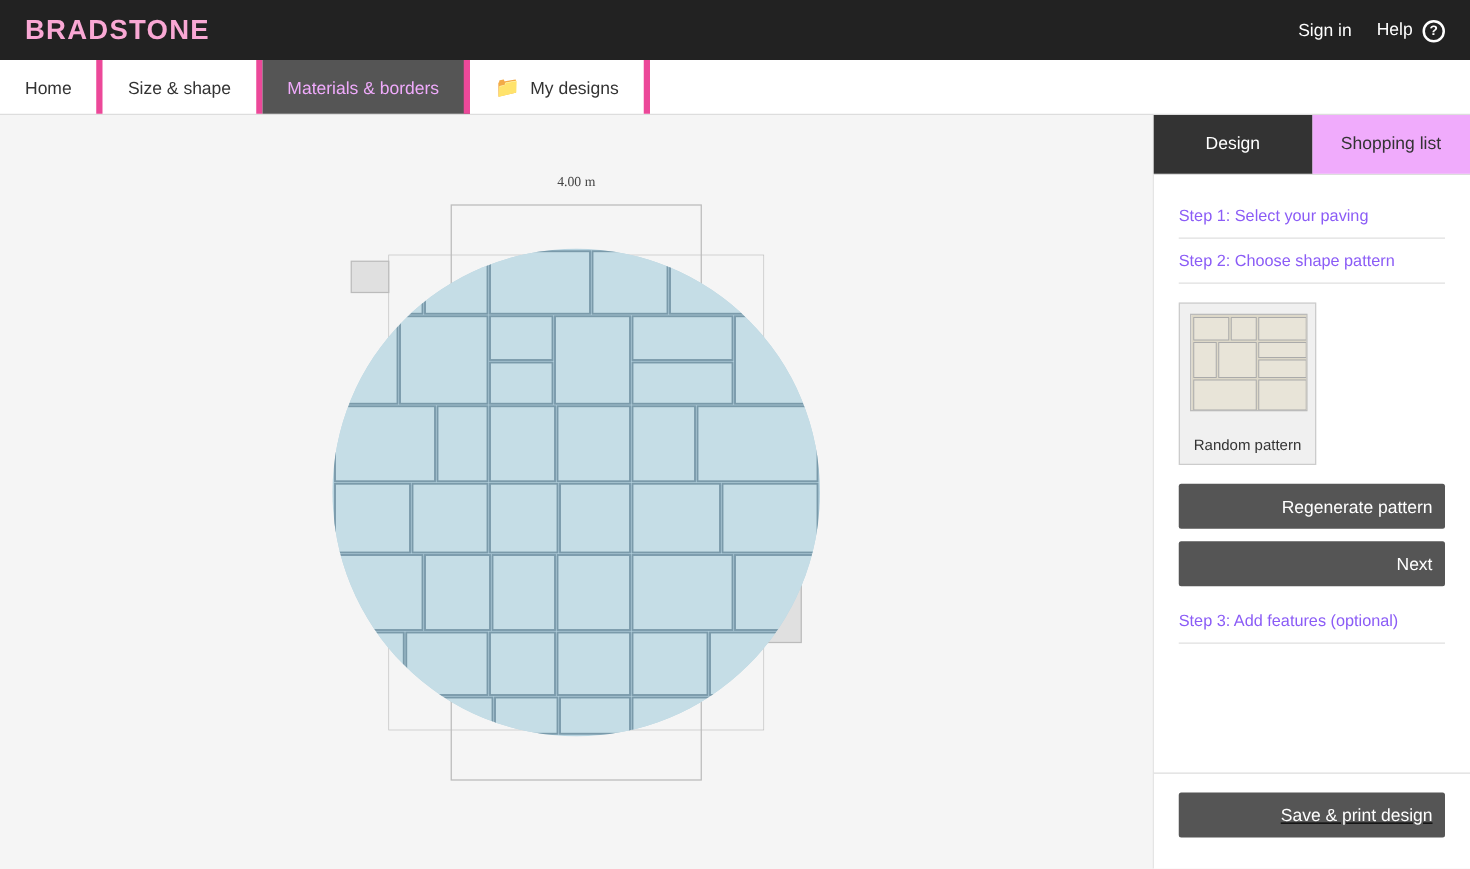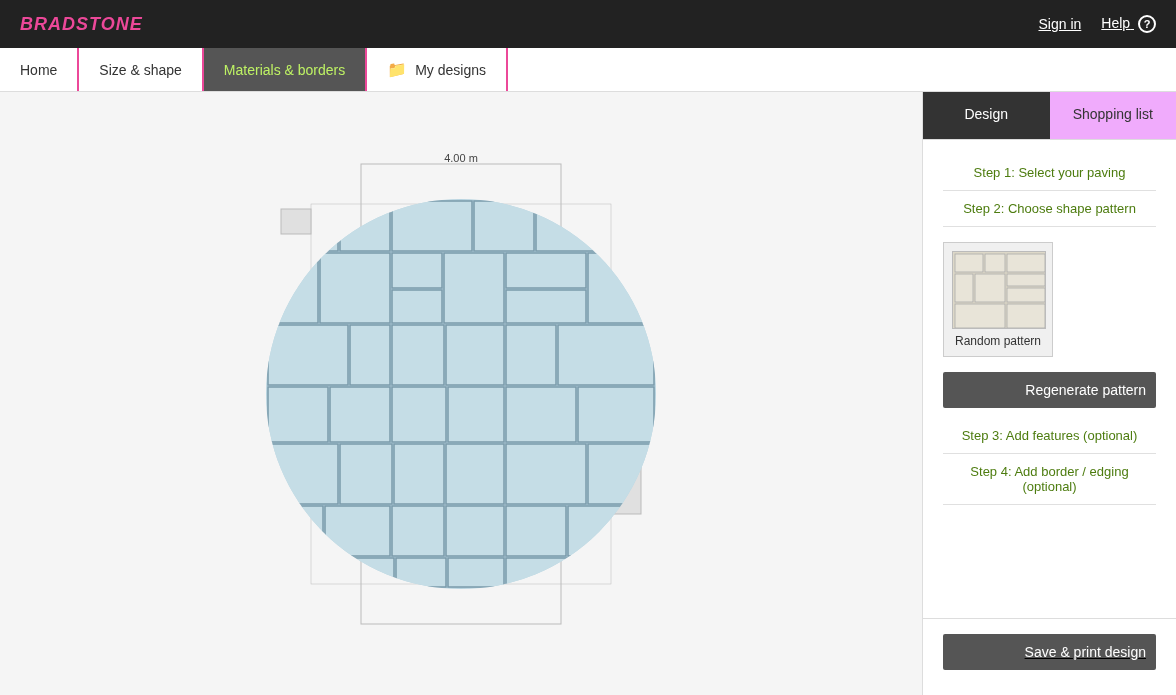--- a/index.html
+++ b/index.html
@@ -9,32 +9,30 @@
     .top-bar {
       background: #222;
       color: #fff;
       display: flex;
       align-items: center;
       justify-content: space-between;
       padding: 0 20px;
       height: 48px;
     }
     .brand {
-      font-size: 18px;
+      font-size: 22px;
       font-weight: 900;
       letter-spacing: 1px;
-      color: #ec4899;
-      font-style: italic;
+      color: #f9a8d4;
     }
     .top-actions {
       display: flex;
       gap: 20px;
       align-items: center;
       font-size: 14px;
-      text-decoration: underline;
     }
     .top-actions a {
       color: #fff;
       text-decoration: none;
     }
     .help-icon {
       display: inline-flex;
       align-items: center;
       justify-content: center;
       width: 18px;
@@ -54,26 +52,26 @@
       align-items: stretch;
       height: 44px;
     }
     .nav-item {
       padding: 16px 20px;
       display: flex;
       align-items: center;
       cursor: pointer;
       font-size: 14px;
       color: #333;
-      border-right: 2px solid #ec4899;
+      border-right: 5px solid #ec4899;
       text-decoration: none;
     }
     .nav-item.active {
       background: #555;
-      color: #bef264;
+      color: #f0abfc;
     }
     .nav-item.my-designs {
       display: flex;
       align-items: center;
       gap: 8px;
     }
     .folder-icon { font-size: 16px; }
 
     
     .main-layout {
@@ -144,23 +142,22 @@
     .panel-content {
       padding: 15px 20px;
       flex: 1;
       overflow-y: auto;
     }
 
     .step-item {
       padding: 10px 0;
       border-bottom: 1px solid #e0e0e0;
       font-size: 13px;
-      color: #4d7c0f;
-      cursor: pointer;
-      text-align: center;
+      color: #8b5cf6;
+      cursor: pointer;
     }
 
     .pattern-section {
       margin: 15px 0;
     }
 
     .pattern-card {
       display: inline-block;
       background: #f0f0f0;
       border: 1px solid #ccc;
@@ -174,21 +171,21 @@
       background: #e8e8e0;
       border: 1px solid #bbb;
       overflow: hidden;
       position: relative;
     }
 
     .pattern-label {
       text-align: center;
       font-size: 12px;
       color: #333;
-      margin-top: 5px;
+      margin-top: 20px;
     }
 
     .btn {
       display: block;
       width: 100%;
       padding: 10px;
       text-align: right;
       border: none;
       cursor: pointer;
       font-size: 14px;
@@ -206,28 +203,29 @@
       text-decoration: underline;
     }
     .btn-save {
       background: #555;
       color: #fff;
     }
 
     
     .dim-line-top {
       position: absolute;
-      top: 60px;
+      top: 48px;
       left: 50%;
       transform: translateX(-50%);
       font-size: 11px;
       color: #444;
       display: flex;
       align-items: flex-start;
       gap: 4px;
+      font-family: Liberation Serif, serif;
     }
     .dim-line-left {
       position: absolute;
       left: 105px;
       top: 50%;
       transform: translateY(-50%) rotate(-90deg);
       font-size: 11px;
       color: #444;
     }
   </style>
@@ -367,23 +365,23 @@
               <rect x="54" y="36" width="38" height="14" fill="#e8e4d8" stroke="#aaa" stroke-width="0.8"></rect>
               <rect x="2" y="52" width="50" height="24" fill="#e8e4d8" stroke="#aaa" stroke-width="0.8"></rect>
               <rect x="54" y="52" width="38" height="24" fill="#e8e4d8" stroke="#aaa" stroke-width="0.8"></rect>
             </svg>
           </div>
           <div class="pattern-label">Random pattern</div>
         </div>
       </div>
 
       <button class="btn btn-dark">Regenerate pattern</button>
+      <button class="btn btn-dark">Next</button>
 
       <div class="step-item">Step 3: Add features (optional)</div>
-      <div class="step-item">Step 4: Add border / edging (optional)</div>
 
     </div>
 
     <div class="panel-bottom">
       <button class="btn btn-save">Save &amp; print design</button>
     </div>
 
   </div>
 </div>
 

